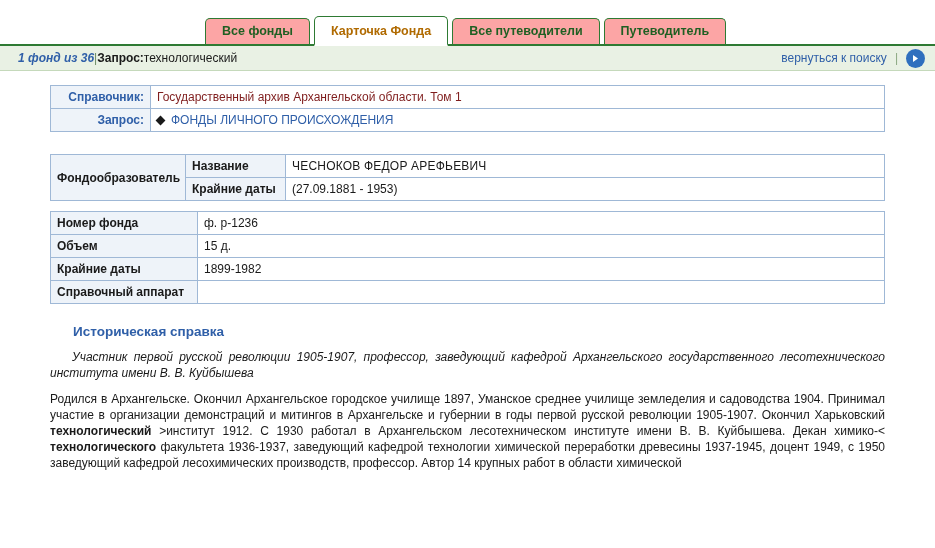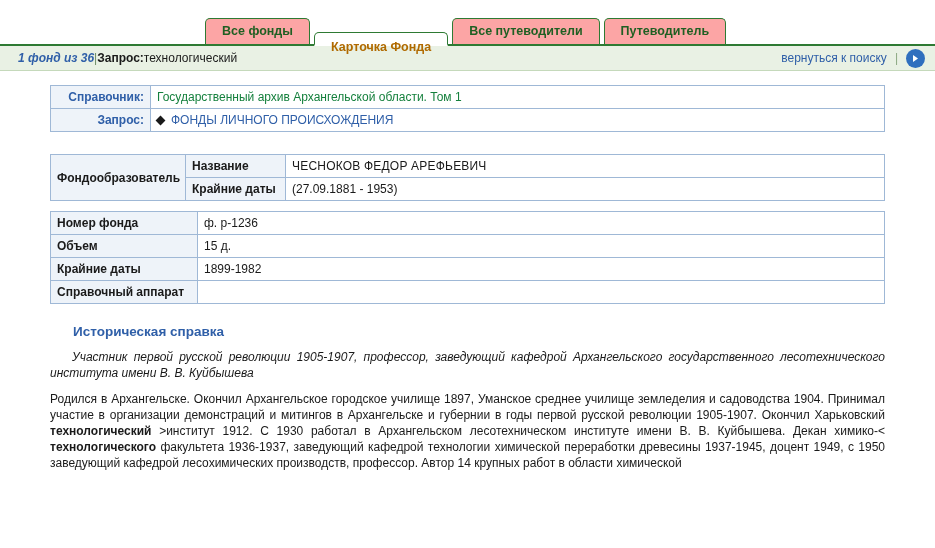--- a/index.html
+++ b/index.html
@@ -40,21 +40,21 @@
     border-bottom: none;
     border-radius: 5px 5px 0 0;
     background: #fca5a5;
     color: #1f5f22;
     font-size: 12.5px;
     font-weight: bold;
     white-space: nowrap;
     cursor: pointer;
   }
   .tab.active {
-    height: 14px;
+    height: 30px;
     line-height: 28px;
     background: #ffffff;
     color: #b06a00;
     border-bottom: 2px solid #ffffff;
     margin-bottom: -2px;
     position: relative;
     z-index: 3;
   }
 
   
@@ -123,21 +123,21 @@
     font-weight: bold;
     text-align: right;
     white-space: nowrap;
   }
   .lbl-dark {
     background: #eef3f9;
     color: #1a1a1a;
     font-weight: bold;
     text-align: left;
   }
-  .val-link { color: #15803d; }
+  .val-link { color: #7f1d1d; }
   .val { color: #1a1a1a; }
 
   .bullet-row { display: flex; align-items: center; gap: 7px; }
   .diamond {
     width: 7px; height: 7px;
     background: #1a1a1a;
     transform: rotate(45deg);
     flex: 0 0 auto;
   }
   .chapter-link { color: #2f5fa8; cursor: pointer; }

